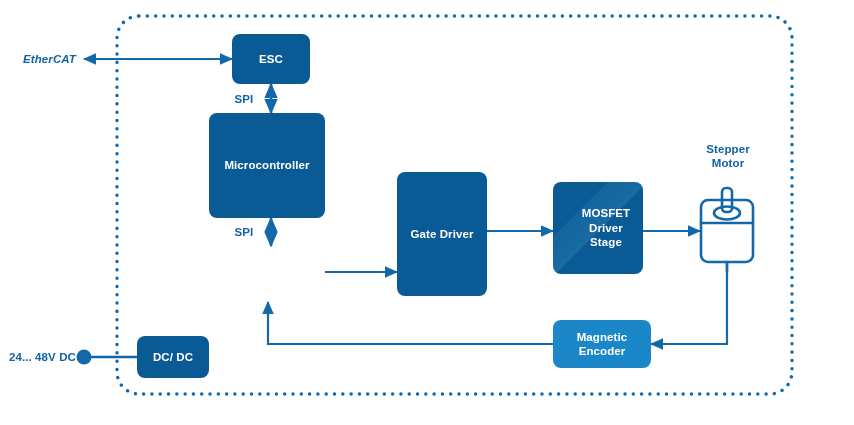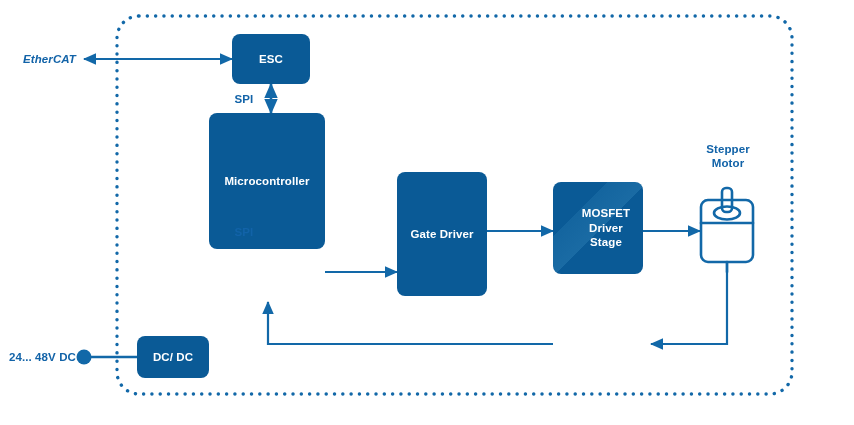--- a/index.html
+++ b/index.html
@@ -125,35 +125,39 @@
       <rect x="722" y="188" width="10" height="24" rx="4" ry="4"></rect>
 
       <line x1="727" y1="262" x2="727" y2="272"></line>
     </g>
   </svg>
 
   <div class="blk blk-dark" style="left:232px; top:34px; width:78px; height:50px;">
     <span>ESC</span>
   </div>
 
-  <div class="blk blk-dark" style="left:209px; top:113px; width:116px; height:136px;">
+  <div class="blk blk-dark" style="left:209px; top:113px; width:116px; height:105px;">
     <span>Microcontroller</span>
   </div>
 
 
   <div class="blk blk-dark" style="left:397px; top:172px; width:90px; height:124px;">
     <span>Gate Driver</span>
   </div>
 
   <div class="blk blk-mosfet" style="left:553px; top:182px; width:90px; height:92px;">
     <span style="white-space:pre-line;">MOSFET
 Driver
 Stage</span>
   </div>
 
+  <div class="blk blk-mid" style="left:553px; top:320px; width:98px; height:48px;">
+    <span style="white-space:pre-line;">Magnetic
+Encoder</span>
+  </div>
 
   <div class="blk blk-dark" style="left:137px; top:336px; width:72px; height:42px;">
     <span>DC/ DC</span>
   </div>
 
   <div class="lbl lbl-left" style="left:0px; top:52px; width:76px;font-style:italic;">EtherCAT</div>
 
   <div class="lbl lbl-left" style="left:0px; top:350px; width:76px;">24... 48V DC</div>
 
   <div class="lbl" style="left:687px; top:142px; width:82px;">Stepper

